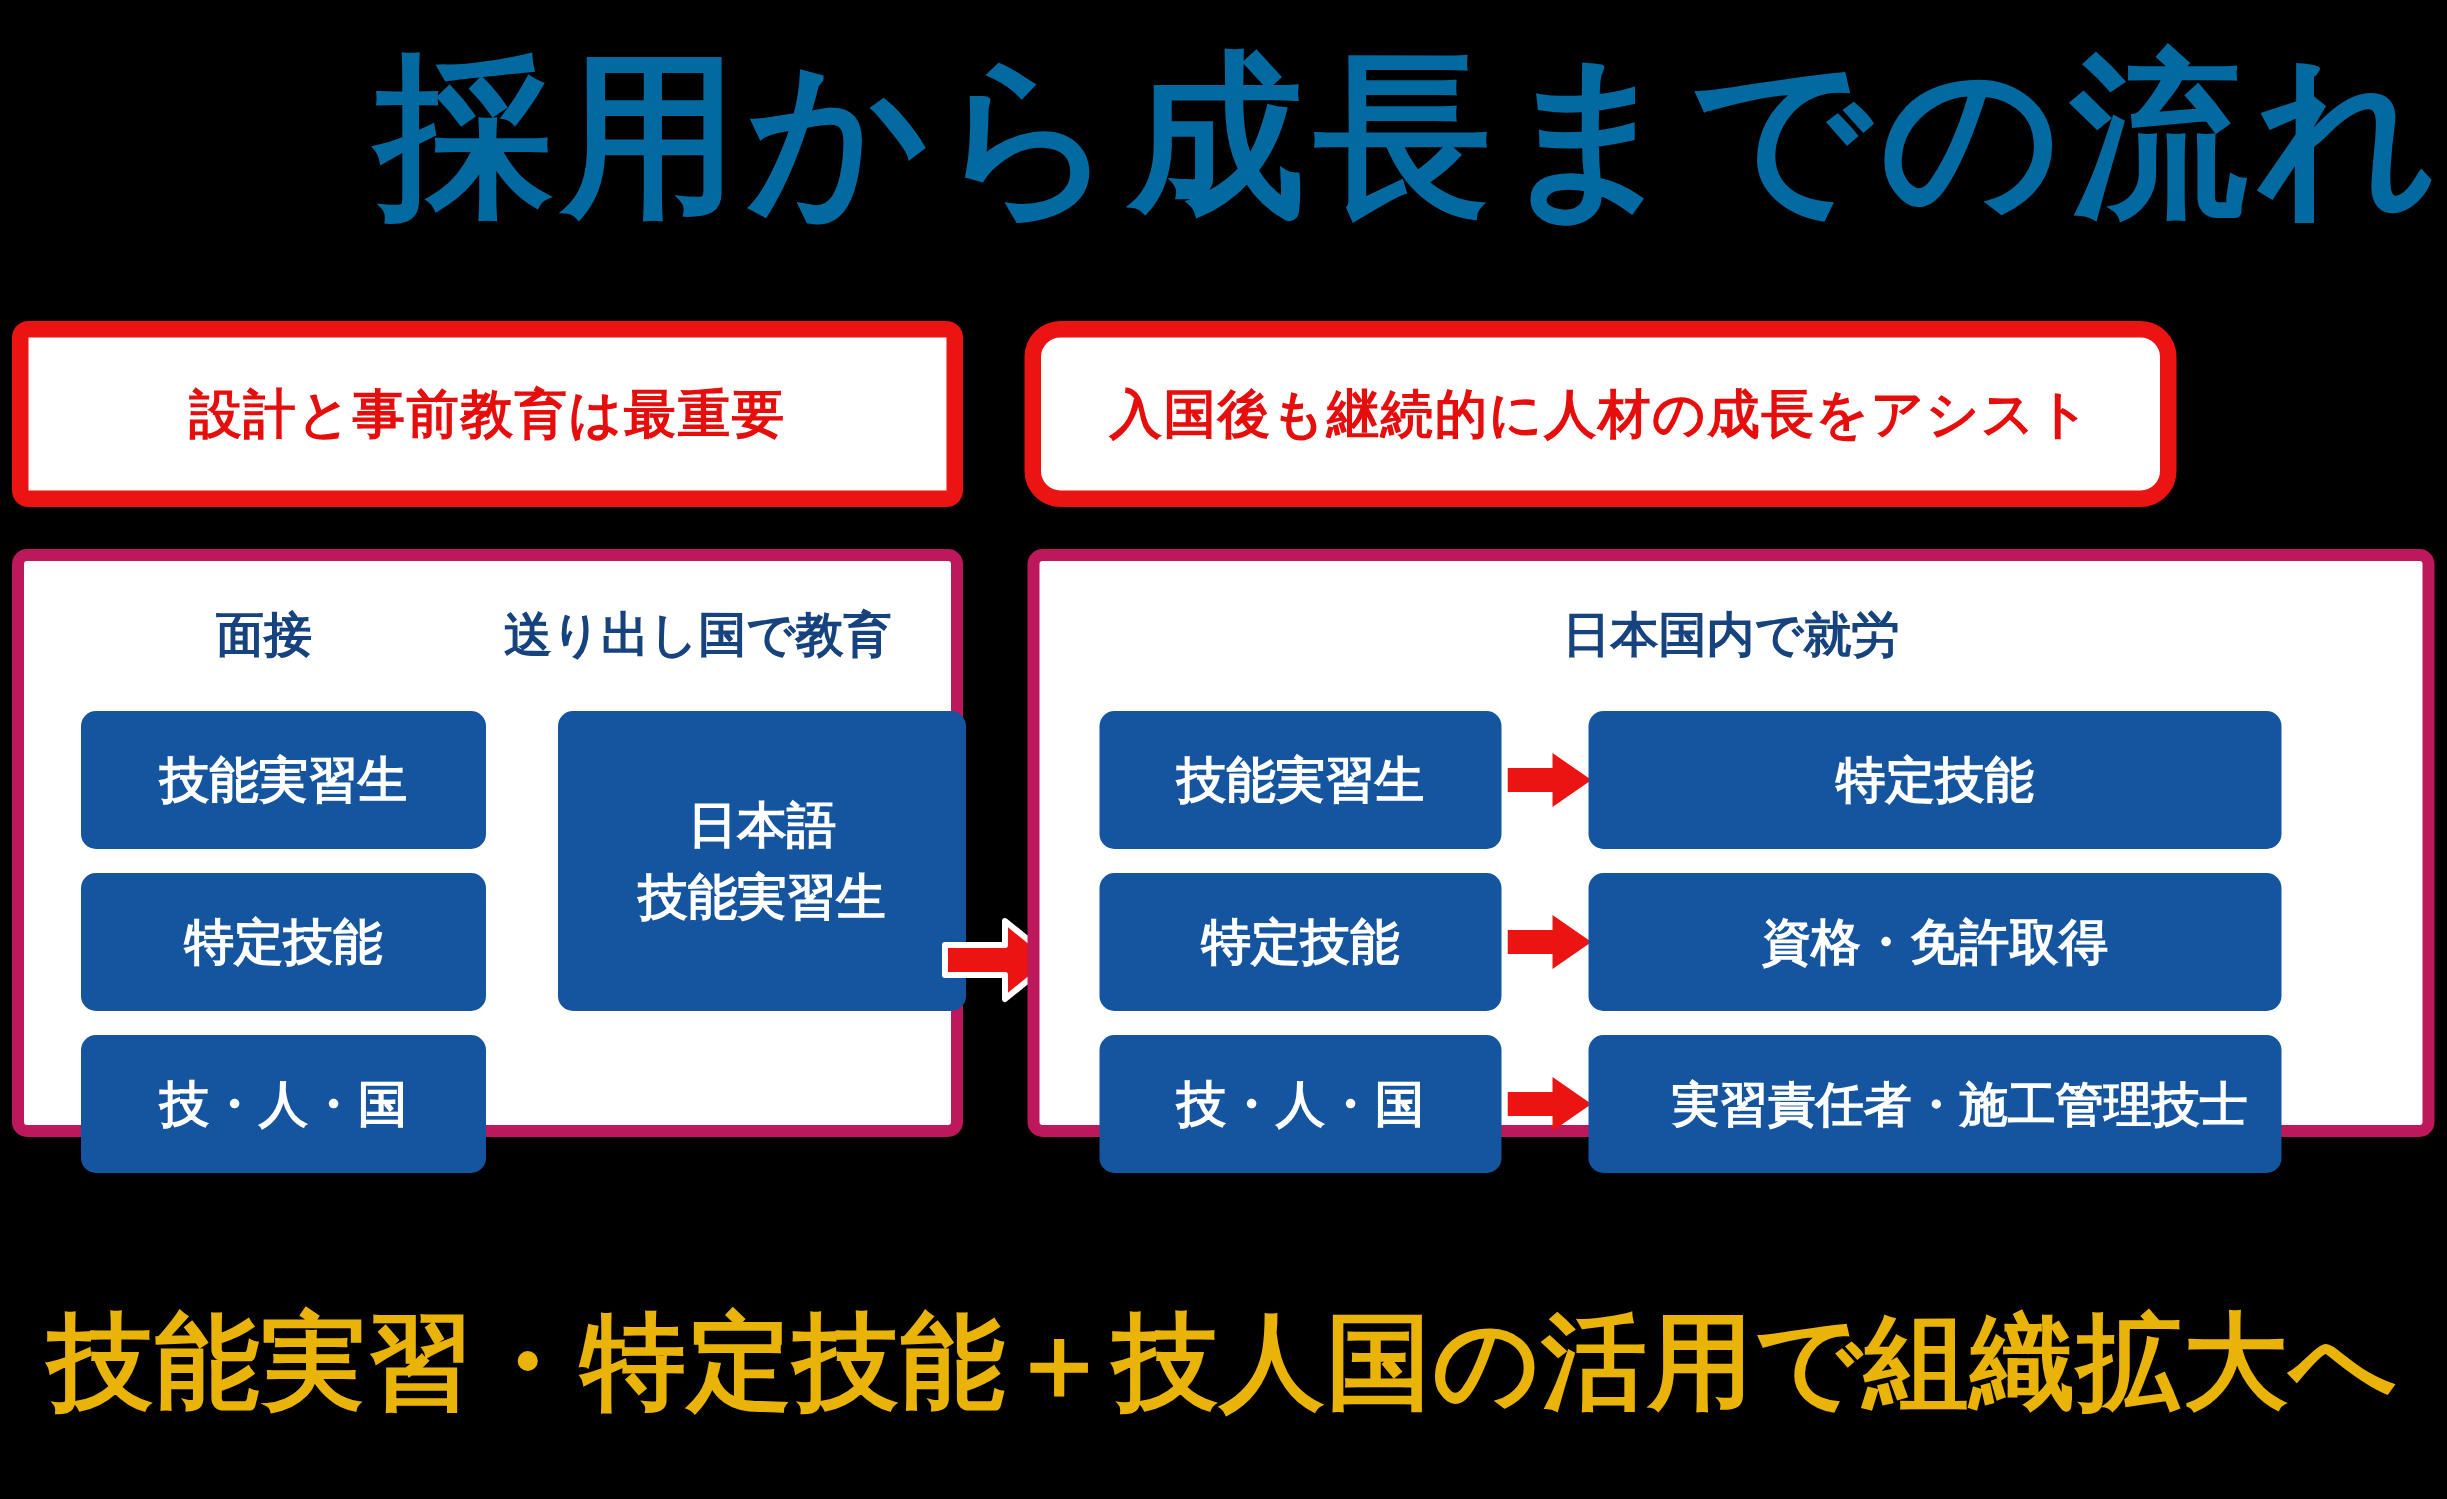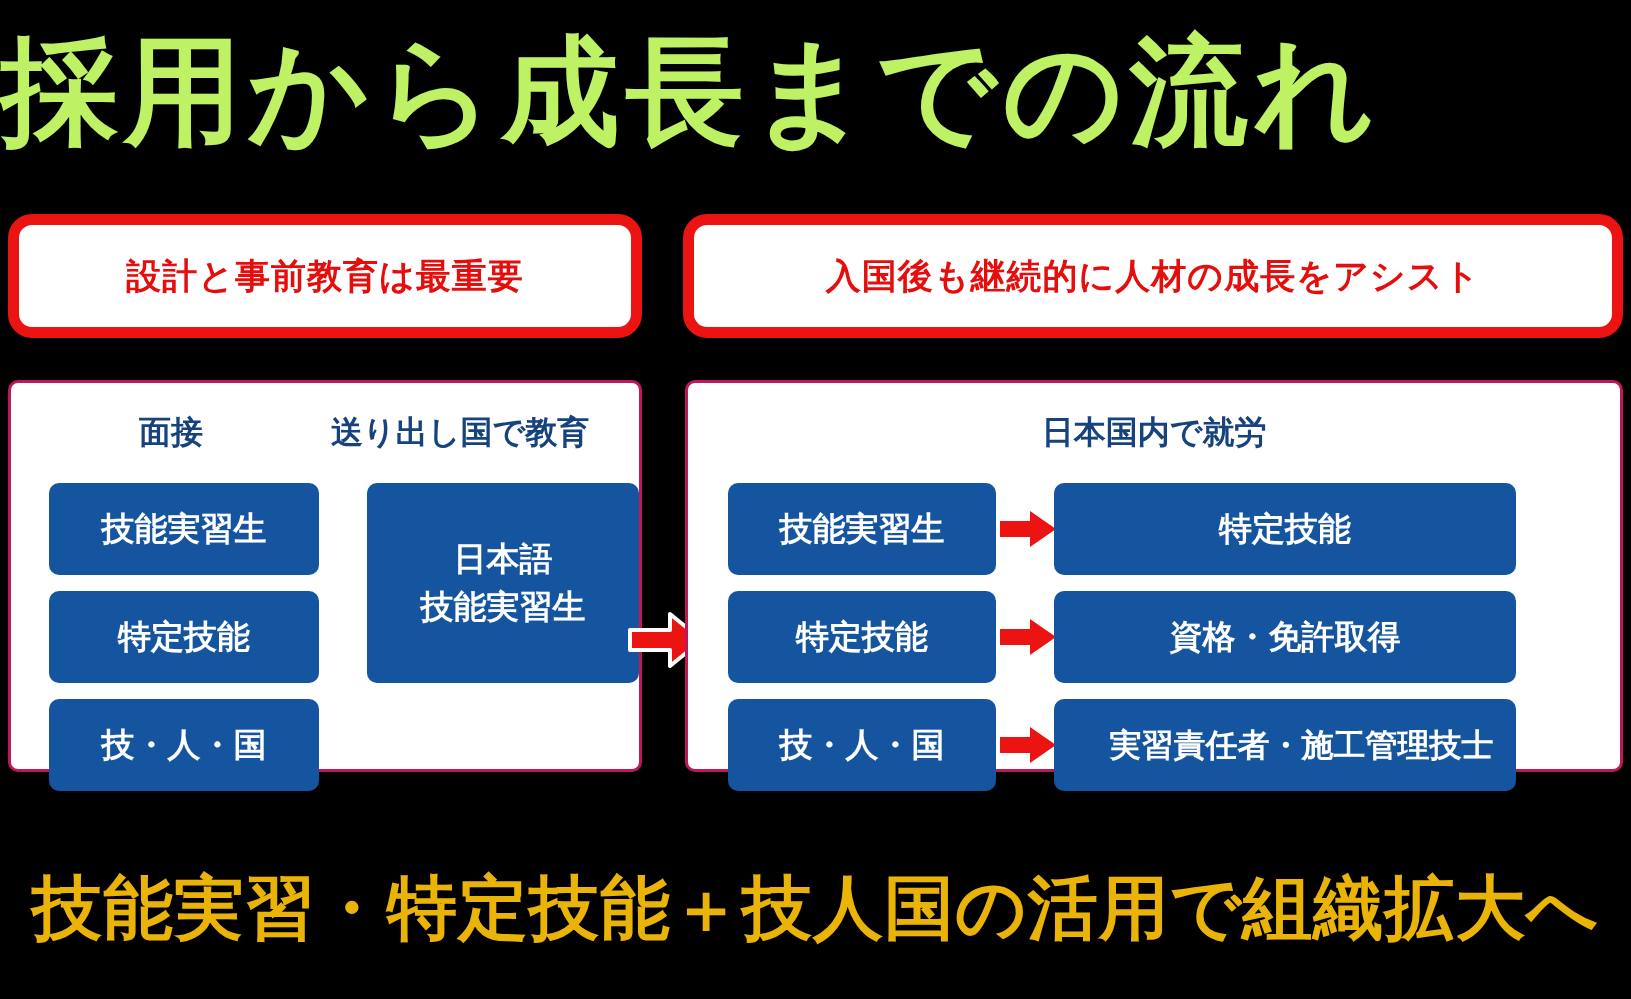--- a/index.html
+++ b/index.html
@@ -8,54 +8,54 @@
     background: #000000;
     font-family: "Liberation Sans", "DejaVu Sans", sans-serif;
     position: relative;
     overflow: hidden;
   }
   .stage { position: absolute; left: 0; top: 0; width: 1631px; height: 999px; }
 
   .main-title {
     position: absolute;
     left: 0; top: 18px; width: 100%;
-    text-align: left;
-    color: #bef264;
+    text-align: right;
+    color: #0369a1;
     font-size: 118px;
     font-weight: bold;
     letter-spacing: 6px;
     line-height: 1.25;
   }
 
   .callout {
     position: absolute;
     top: 214px;
     height: 124px;
     background: #ffffff;
     border: 11px solid #ec1313;
     border-radius: 24px;
     display: flex;
     align-items: center;
     justify-content: center;
   }
-  .callout-left  { left: 8px;  width: 634px; }
-  .callout-right { left: 683px; width: 940px; }
+  .callout-left  { left: 8px;  width: 634px; border-radius: 11px; }
+  .callout-right { left: 683px; width: 768px; }
   .callout-text {
     color: #e60d0d;
     font-size: 35px;
     font-weight: bold;
     letter-spacing: 1px;
   }
 
   .panel {
     position: absolute;
-    top: 380px;
+    top: 366px;
     height: 392px;
     background: #ffffff;
-    border: 3px solid #be185d;
+    border: 8px solid #be185d;
     border-radius: 10px;
   }
   .panel-left  { left: 8px;   width: 634px; }
   .panel-right { left: 685px; width: 938px; }
 
   .panel-header {
     position: absolute;
     color: #16427e;
     font-size: 32px;
     font-weight: bold;

